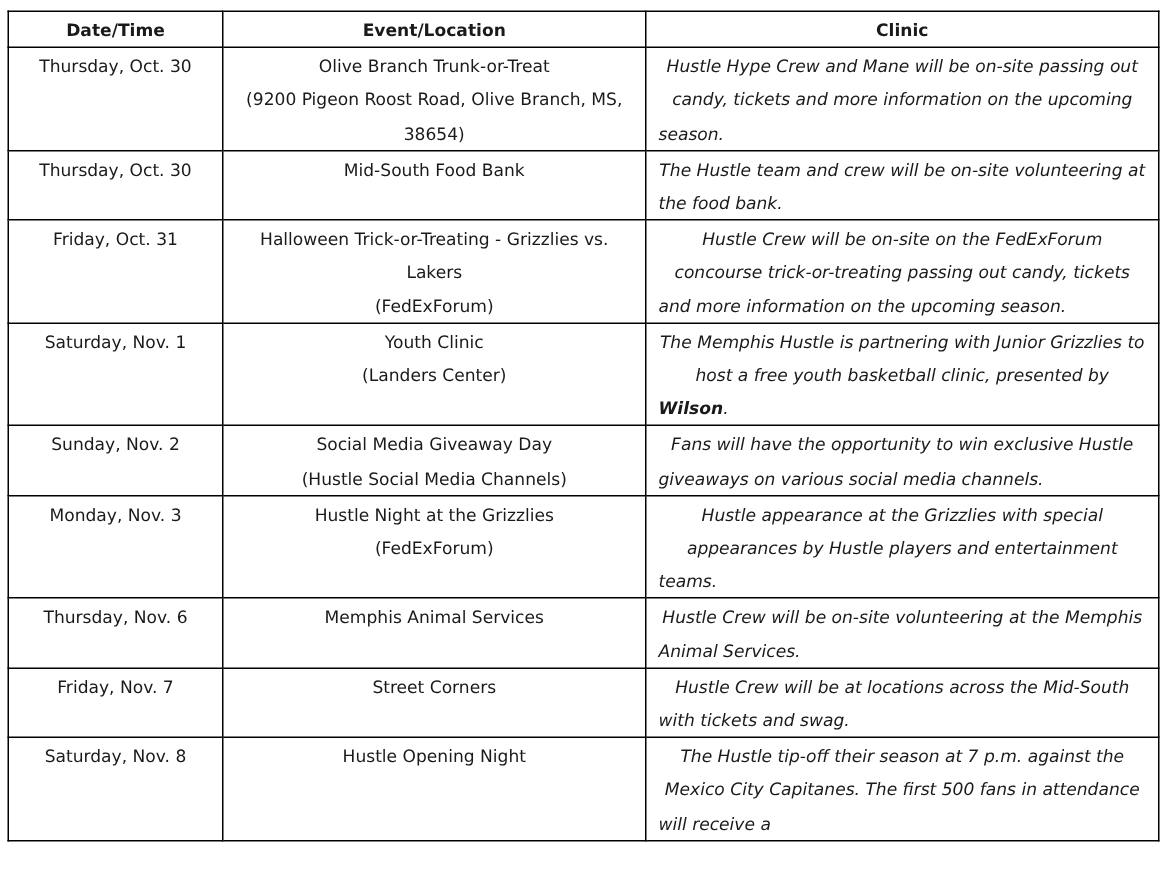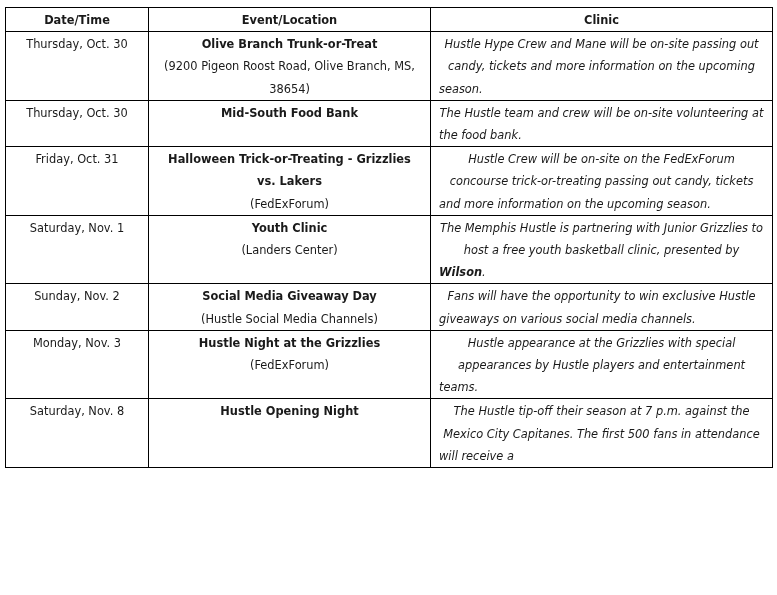--- a/index.html
+++ b/index.html
@@ -18,21 +18,21 @@
     vertical-align: top;
     padding: 1px 8px 0 8px;
     line-height: 22.2px;
     text-align: center;
   }
   table.schedule th { font-weight: bold; height: 21px; }
   col.c1 { width: 143px; }
   col.c2 { width: 282px; }
   col.c3 { width: 342px; }
   td.details { text-align: justify; text-align-last: left; font-style: italic; }
-  .ev-name { font-weight: bold; display: block; }
+  .ev-name { font-weight: normal; display: block; }
   .ev-loc { display: block; }
   b { font-weight: bold; }
   tr.r3 td { height: 65px; }
   tr.r2 td { height: 43px; }
 </style>
 </head>
 <body>
 
 <table class="schedule">
   <colgroup>
@@ -97,21 +97,37 @@
     <td><span>Monday, Nov. 3</span></td>
     <td>
       <span class="ev-name">Hustle Night at the Grizzlies</span>
       <span class="ev-loc">(FedExForum)</span>
     </td>
     <td class="details"><span>Hustle appearance at the Grizzlies with special appearances by Hustle players and entertainment teams.</span><b></b><span></span></td>
   </tr>
 
 
 
+  <tr class="r2">
+    <td><span>Thursday, Nov. 6</span></td>
+    <td>
+      <span class="ev-name">Memphis Animal Services</span>
+      <span class="ev-loc"></span>
+    </td>
+    <td class="details"><span>Hustle Crew will be on-site volunteering at the Memphis Animal Services.</span><b></b><span></span></td>
+  </tr>
 
+  <tr class="r2">
+    <td><span>Friday, Nov. 7</span></td>
+    <td>
+      <span class="ev-name">Street Corners</span>
+      <span class="ev-loc"></span>
+    </td>
+    <td class="details"><span>Hustle Crew will be at locations across the Mid-South with tickets and swag.</span><b></b><span></span></td>
+  </tr>
 
   <tr class="r3">
     <td><span>Saturday, Nov. 8</span></td>
     <td>
       <span class="ev-name">Hustle Opening Night</span>
 
     </td>
     <td class="details"><span>The Hustle tip-off their season at 7 p.m. against the Mexico City Capitanes. The first 500 fans in attendance will receive a </span></td>
   </tr>
 </tbody>

